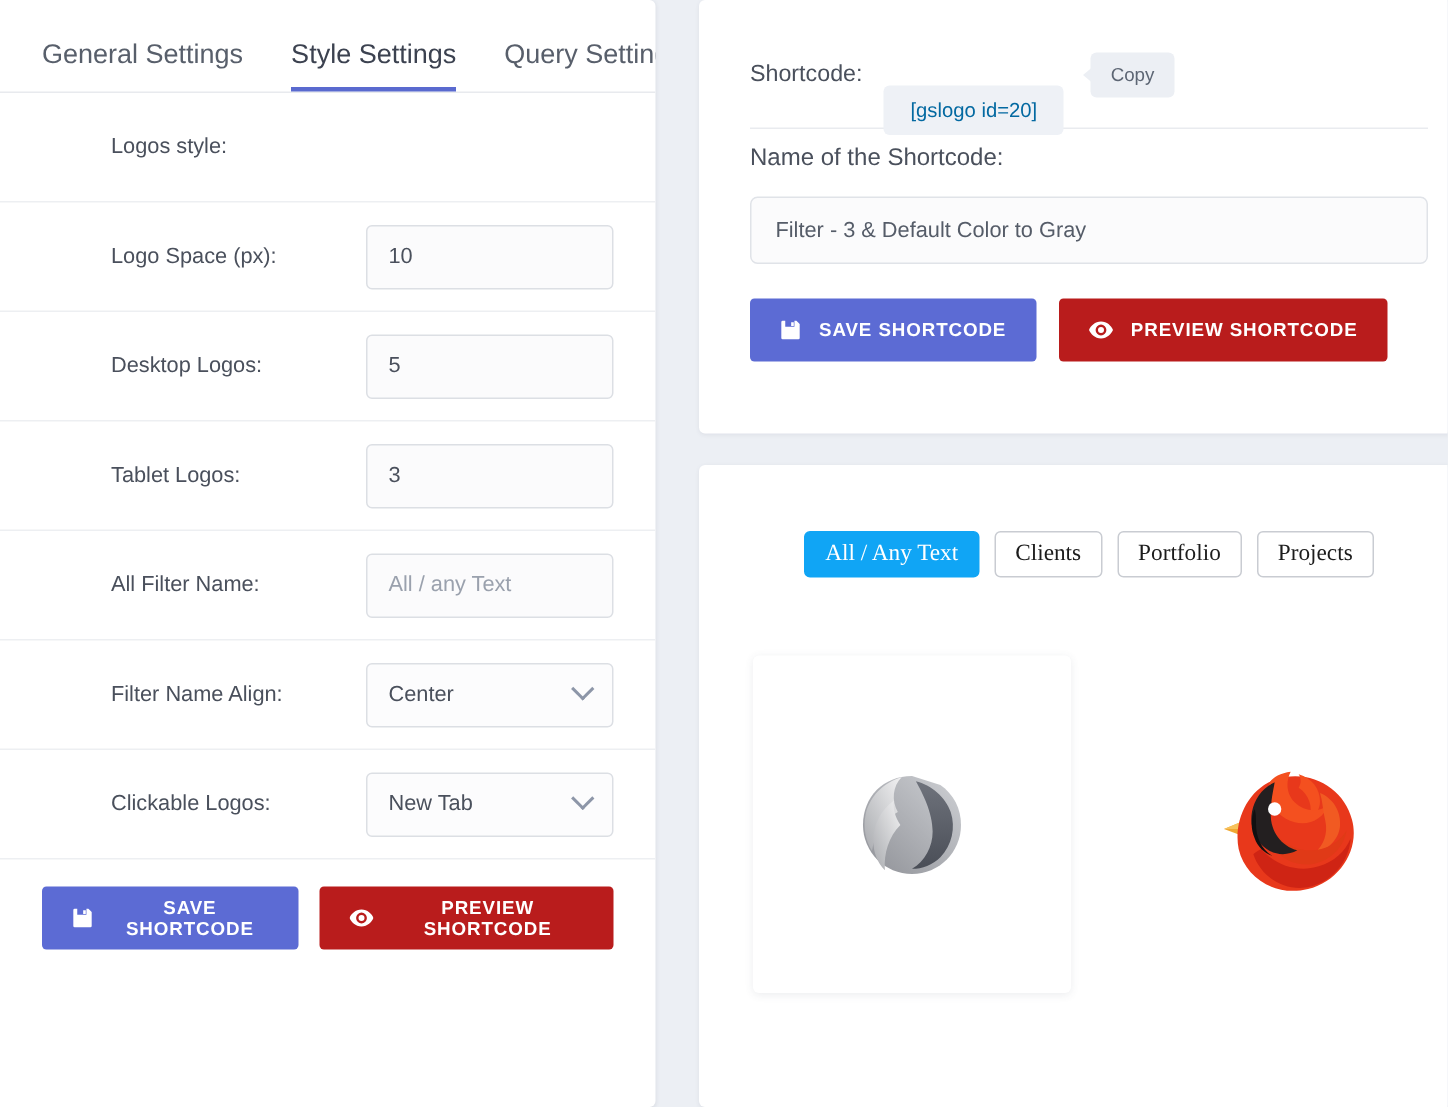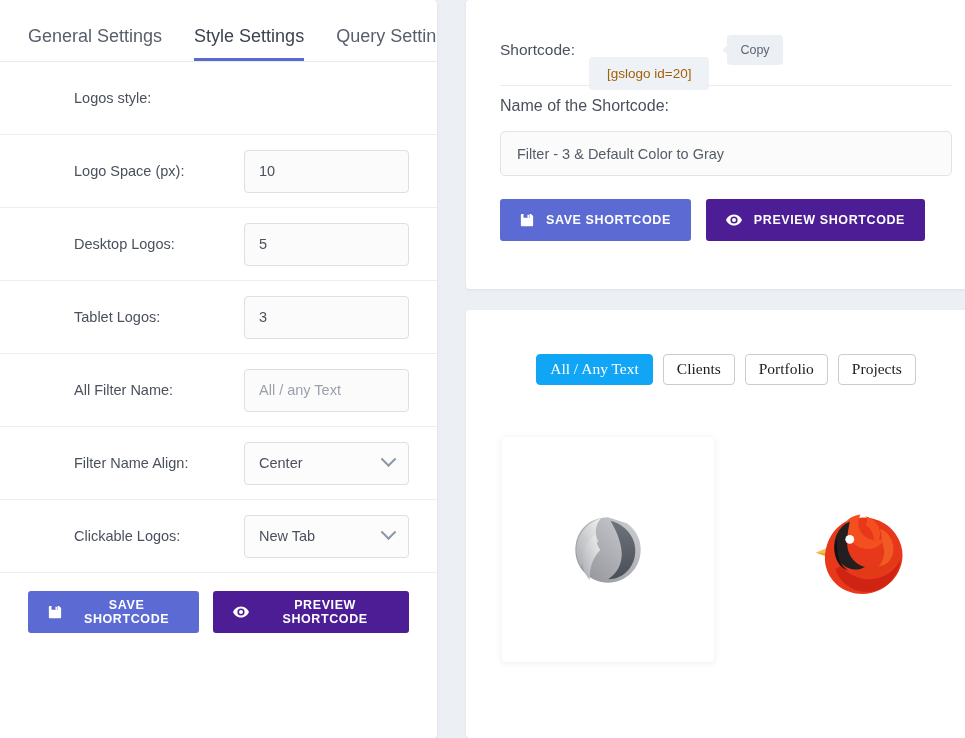--- a/index.html
+++ b/index.html
@@ -109,21 +109,21 @@
     border-radius: 3px;
     color: #ffffff;
     font-size: 12.5px;
     font-weight: bold;
     letter-spacing: .6px;
     cursor: pointer;
     font-family: "Liberation Sans", sans-serif;
     justify-content: flex-end;
   }
   .btn-primary { background: #5c6bd4; }
-  .btn-muted { background: #4c1d95; }
+  .btn-muted { background: #b91c1c; }
   .btn svg { flex: 0 0 auto; display: block; }
 
   
   .right-col {
     position: absolute;
     left: 466px; top: 0;
     width: 520px;
   }
 
   .card {
@@ -142,21 +142,21 @@
     align-items: center;
     gap: 14px;
     height: 44px;
   }
   .sc-label { font-size: 15.5px; color: #4a505c; }
   .sc-code {
     background: #eef1f6;
     border-radius: 4px;
     padding: 9px 18px;
     font-size: 13.5px;
-    color: #a16207;
+    color: #0369a1;
     cursor: pointer;
     margin-top: 46px;
   }
   .sc-copy {
     position: relative;
     background: #eceff4;
     border-radius: 4px;
     padding: 8px 13px;
     font-size: 12.5px;
     color: #5d6674;

